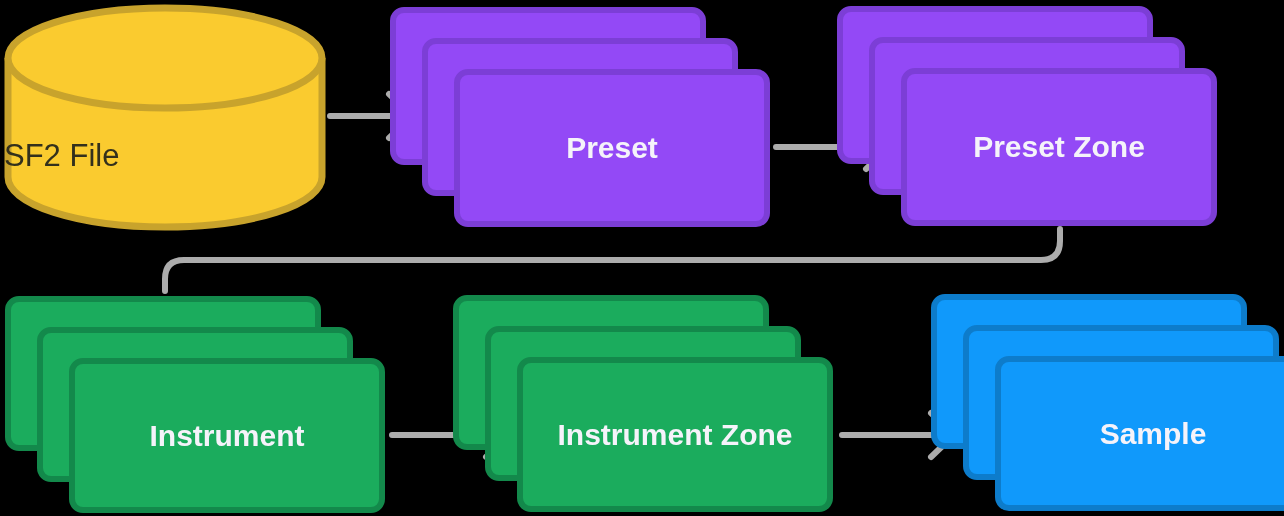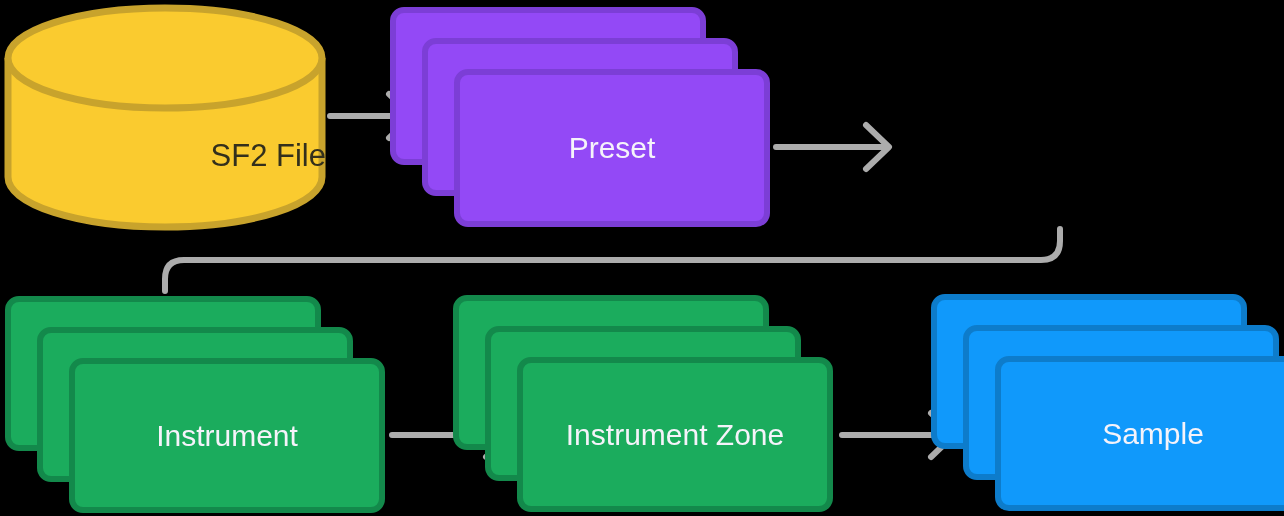--- a/index.html
+++ b/index.html
@@ -28,29 +28,29 @@
     display:flex; align-items:center; justify-content:center;
   }
   .row2 .card{height:155px;}
   .b0{left:0;   top:0;}
   .b1{left:32px; top:31px;}
   .b2{left:64px; top:62px;}
   .purple .card{background:var(--purple-fill); border-color:var(--purple-border);}
   .green  .card{background:var(--green-fill);  border-color:var(--green-border);align-items:center;}
   .blue   .card{background:var(--blue-fill);   border-color:var(--blue-border);}
   .card-label{
-    color:var(--label-light); font-size:30px; font-weight:400;
+    color:var(--label-light); font-size:30px; font-weight:700;
     white-space:nowrap; user-select:none;
   }
   
   #cyl{position:absolute; left:4px; top:3px; width:322px; height:230px;}
   #cyl svg{position:absolute; left:0; top:0; display:block;}
   #cyl .cyl-shape{fill:var(--yellow-fill); stroke:var(--yellow-border); stroke-width:7; stroke-linejoin:round;}
   .cyl-label{
-    position:absolute; left:0; top:135px; width:100%; text-align:right;
+    position:absolute; left:0; top:135px; width:100%; text-align:left;
     color:var(--label-dark); font-size:31px; font-weight:500; user-select:none;
   }
 </style>
 </head>
 <body>
 
 <div id="canvas">
 
   <svg id="connectors" viewBox="0 0 1284 516">
     <path d="M 330 116 H 406 M 389 94 L 412 116 L 389 138"></path>
@@ -69,20 +69,27 @@
   </div>
 
   <div class="stack purple" style="left:390px; top:7px;">
     <div class="card b0"></div>
     <div class="card b1"></div>
     <div class="card b2">
       <span class="card-label">Preset</span>
     </div>
   </div>
 
+  <div class="stack purple" style="left:837px; top:6px;">
+    <div class="card b0"></div>
+    <div class="card b1"></div>
+    <div class="card b2">
+      <span class="card-label">Preset Zone</span>
+    </div>
+  </div>
 
   <div class="stack green row2" style="left:5px; top:296px;">
     <div class="card b0"></div>
     <div class="card b1"></div>
     <div class="card b2">
       <span class="card-label">Instrument</span>
     </div>
   </div>
 
   <div class="stack green row2" style="left:453px; top:295px;padding-left:48px;">

